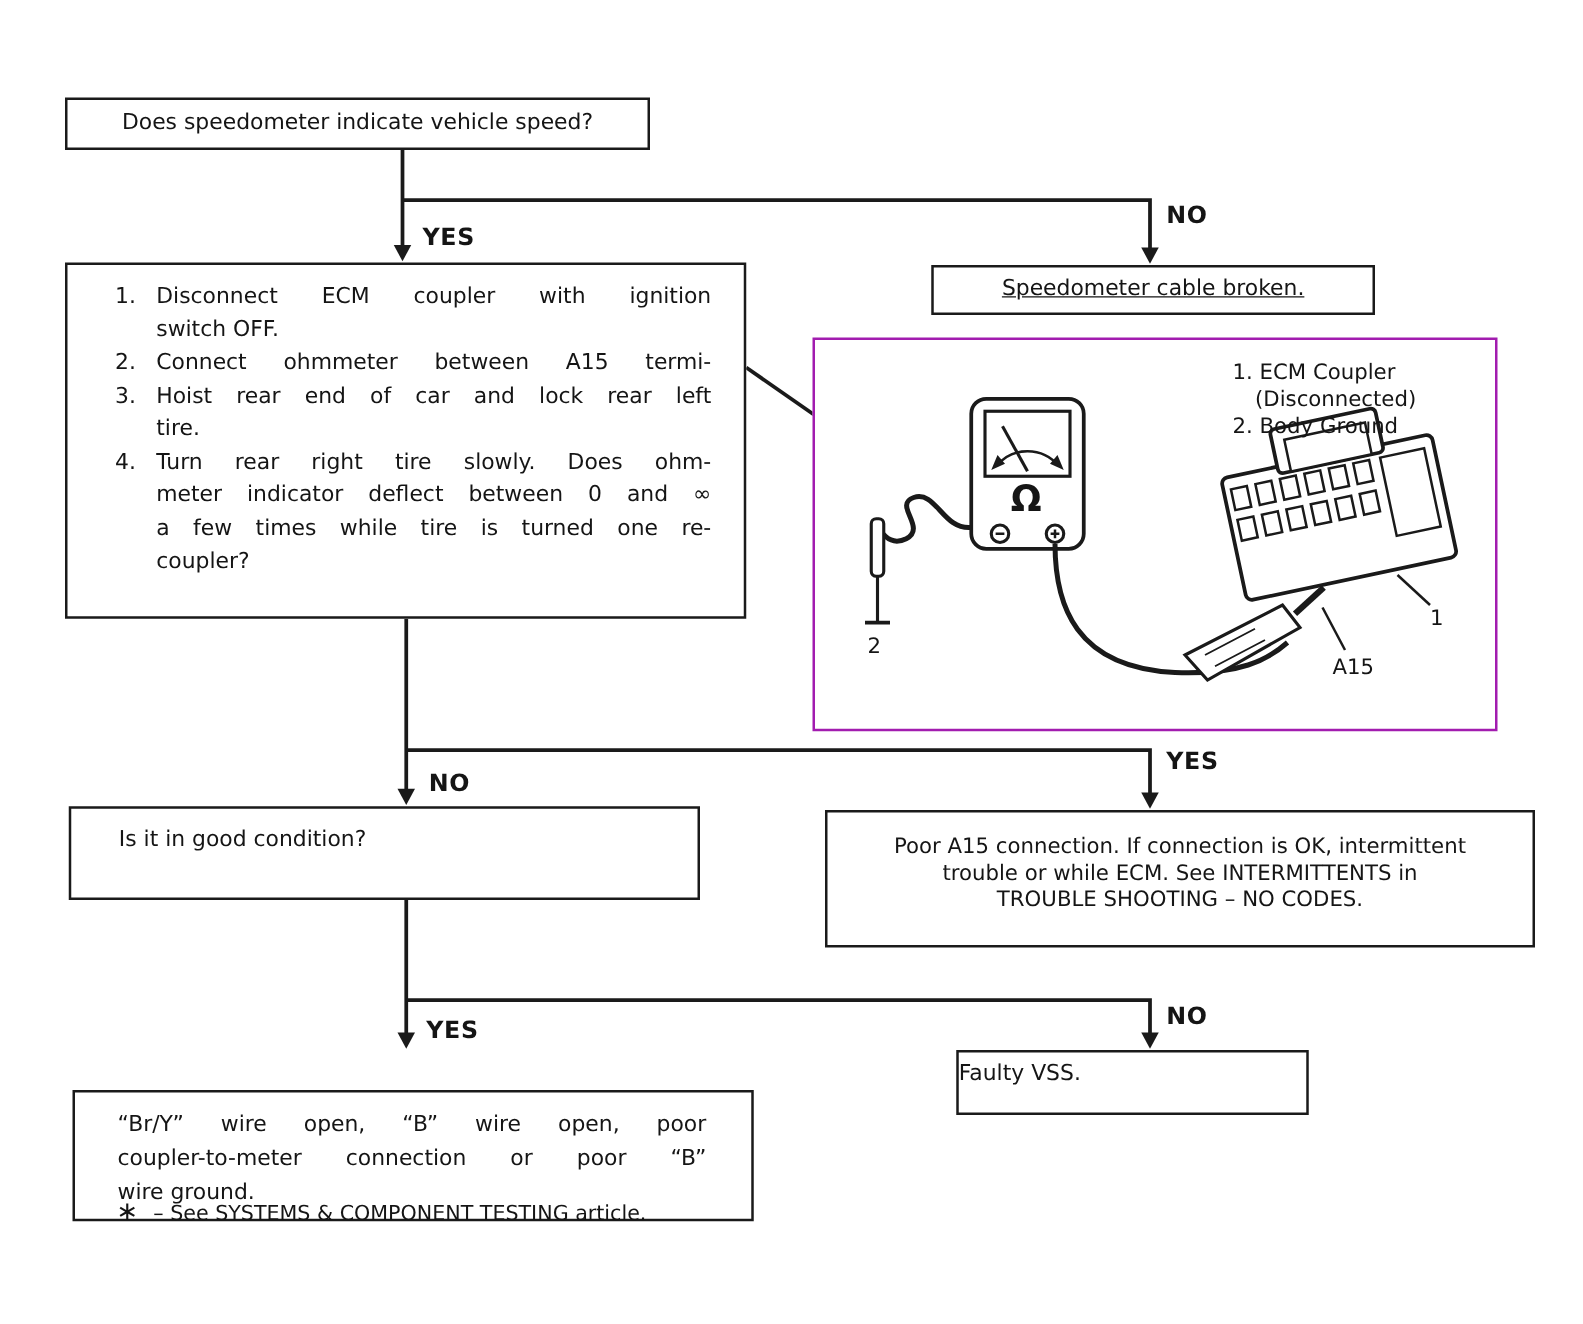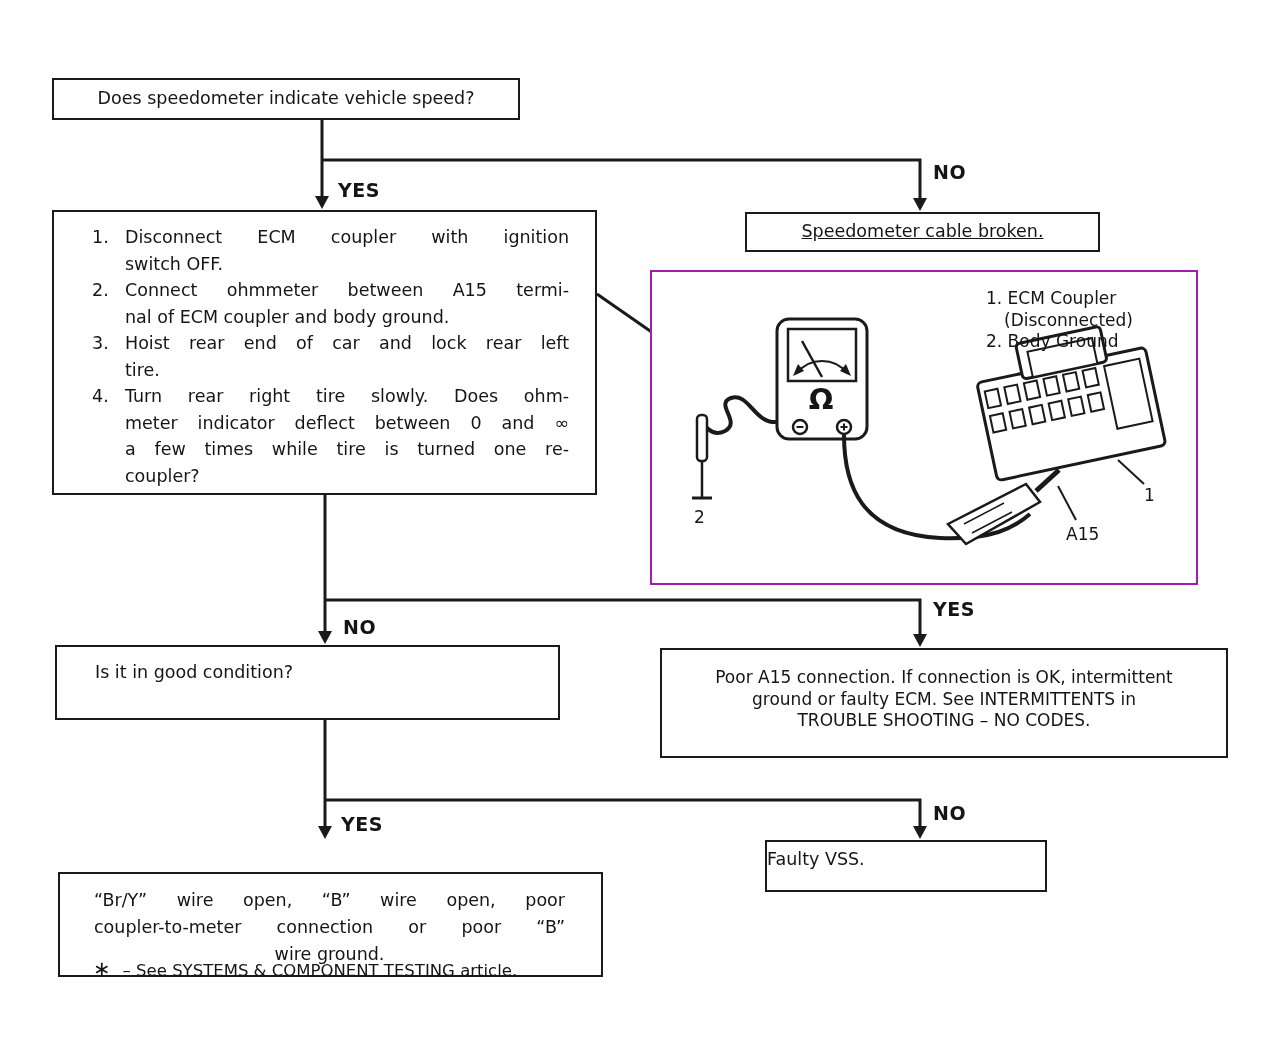--- a/index.html
+++ b/index.html
@@ -11,21 +11,21 @@
   .cablebox{left:745px;top:212px;width:355px;height:40px;font-size:17.5px;text-align:center;line-height:35px;text-decoration:underline;}
   .stepsbox{left:52px;top:210px;width:545px;height:285px;font-size:17.5px;padding:12px 26px 0 38px;}
   .step{position:relative;padding-left:33px;}
   .step .num{position:absolute;left:0;top:0;line-height:26.5px;}
   .sline{line-height:26.5px;}
   .j{text-align:justify;text-align-last:justify;}
   .checkbox{left:55px;top:645px;width:505px;height:75px;font-size:17.5px;padding:11px 0 0 38px;line-height:28px;}
   .star{font-size:21px;margin-left:40px;position:relative;top:1px;}
   .poorbox{left:660px;top:648px;width:568px;height:110px;font-size:17px;text-align:center;padding-top:17px;line-height:21.5px;box-sizing:border-box;}
   .brybox{left:58px;top:872px;width:545px;height:105px;font-size:17.5px;padding:13px 36px 0 34px;}
-  .bline{line-height:27px;text-align:center;}
+  .bline{line-height:27px;}
   .faultybox{left:765px;top:840px;width:282px;height:52px;font-size:17.5px;line-height:35px;}
   .branch{position:absolute;font-weight:bold;font-size:19px;letter-spacing:.5px;}
   .panel{position:absolute;left:650px;top:270px;width:548px;height:315px;border:2px solid #a21caf;box-sizing:border-box;background:#fff;}
   .panel svg{position:absolute;left:0;top:0;}
   .plabel{position:absolute;font-size:17px;}
   .legend{position:absolute;left:334px;top:16px;font-size:17px;line-height:21.5px;}
   .legend .ind{padding-left:18px;}
   .ohm{position:absolute;left:146px;top:110px;width:46px;text-align:center;font-size:29px;font-weight:bold;}
   .foot{position:absolute;left:93px;top:957px;display:flex;align-items:baseline;gap:12px;}
   .foot .fstar{font-size:21px;}
@@ -73,21 +73,20 @@
 
   <div class="box stepsbox">
     <div class="step">
       <span class="num">1.</span>
       <div class="sline j">Disconnect ECM coupler with ignition</div>
       <div class="sline">switch OFF.</div>
     </div>
     <div class="step">
       <span class="num">2.</span>
       <div class="sline j">Connect ohmmeter between A15 termi-</div>
-      <div class="sline">nal of ECM coupler and body ground.</div>
     </div>
     <div class="step">
       <span class="num">3.</span>
       <div class="sline j">Hoist rear end of car and lock rear left</div>
       <div class="sline">tire.</div>
     </div>
     <div class="step">
       <span class="num">4.</span>
       <div class="sline j">Turn rear right tire slowly. Does ohm-</div>
       <div class="sline j">meter indicator deflect between 0 and ∞</div>
@@ -156,21 +155,21 @@
     <div class="plabel" style="left:414px;top:252px">A15</div>
     <div class="plabel" style="left:492px;top:213px">1</div>
   </div>
 
   <div class="box checkbox">
     <div>Is it in good condition?</div>
   </div>
 
   <div class="box poorbox">
     <div>Poor A15 connection. If connection is OK, intermittent</div>
-    <div>ground or faulty ECM. See INTERMITTENTS in</div>
+    <div>trouble or while ECM. See INTERMITTENTS in</div>
     <div>TROUBLE SHOOTING – NO CODES.</div>
   </div>
 
   <div class="box brybox">
     <div class="bline j">“Br/Y” wire open, “B” wire open, poor</div>
     <div class="bline j">coupler-to-meter connection or poor “B”</div>
     <div class="bline">wire ground.</div>
   </div>
 
   <div class="box faultybox">

